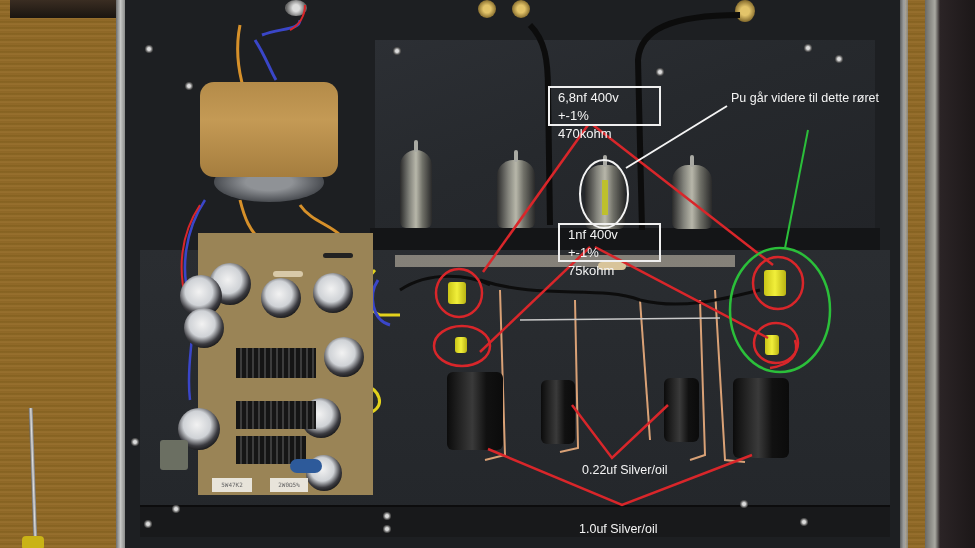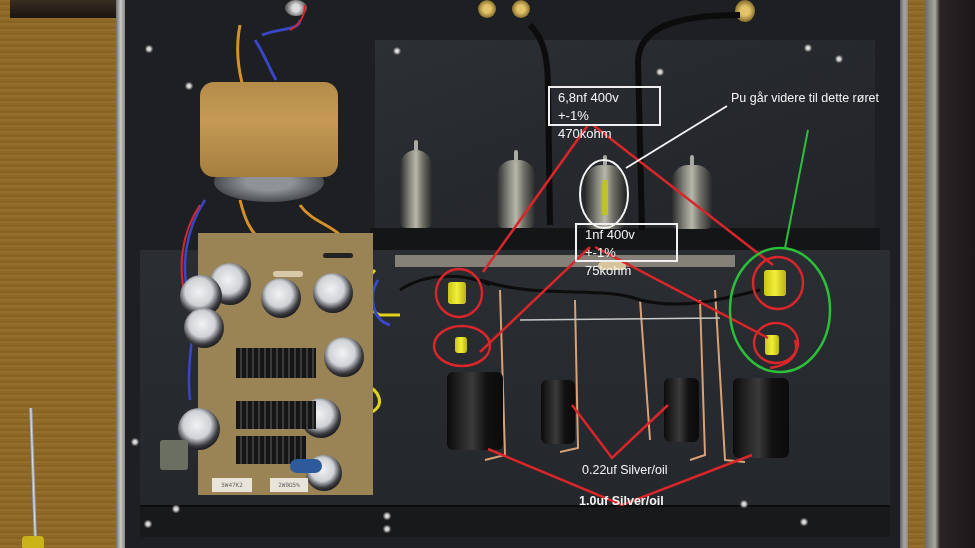--- a/index.html
+++ b/index.html
@@ -169,23 +169,23 @@
 
   <ellipse cx="604" cy="194" rx="24" ry="34" stroke="#f4f4f4" stroke-width="2" fill="none"></ellipse>
   <line x1="626" y1="168" x2="727" y2="106" stroke="#f4f4f4" stroke-width="2"></line>
 </svg>
 
 <div class="abs label-box" style="left:548px;top:86px;width:113px;height:40px;">
   <div>6,8nf 400v +-1%</div>
   <div>470kohm</div>
 </div>
 
-<div class="abs label-box" style="left:575px;top:223px;width:103px;height:39px;">
+<div class="abs label-box" style="left:558px;top:223px;width:103px;height:39px;">
   <div>1nf 400v +-1%</div>
   <div>75kohm</div>
 </div>
 
 <div class="abs note" style="left:731px;top:89px;">
   <div>Pu går videre til dette røret</div>
 </div>
 
 <div class="abs note" style="left:582px;top:461px;">0.22uf  Silver/oil</div>
-<div class="abs note" style="left:579px;top:492px;font-weight:bold;">1.0uf Silver/oil</div>
+<div class="abs note" style="left:579px;top:520px;">1.0uf Silver/oil</div>
 
 </body></html>

